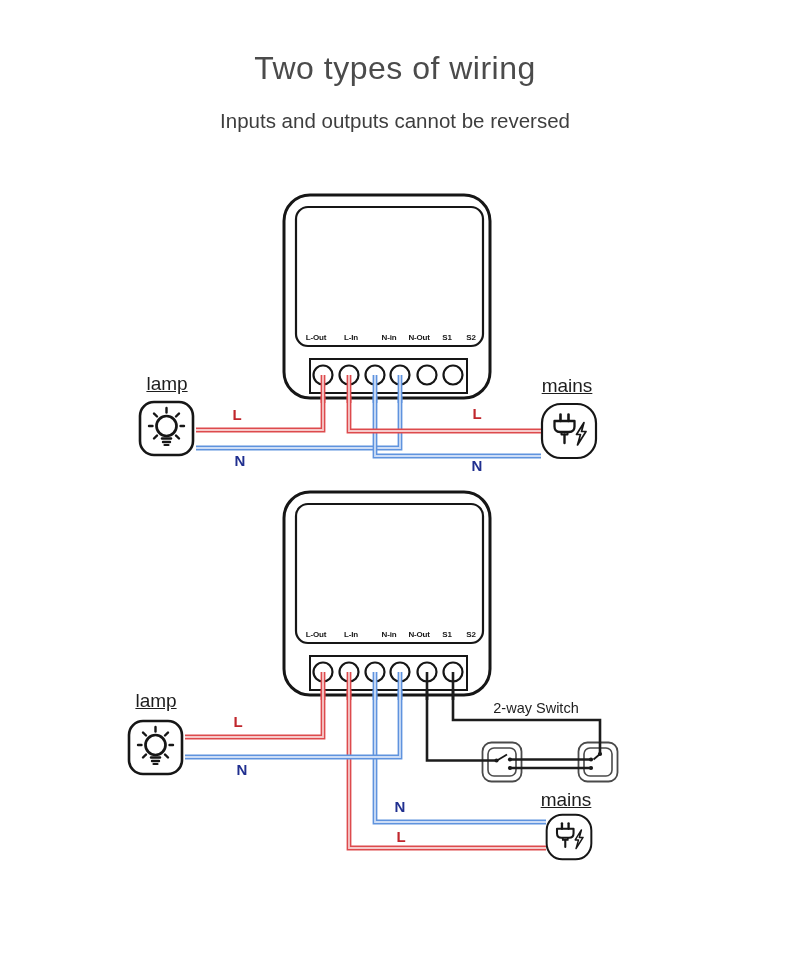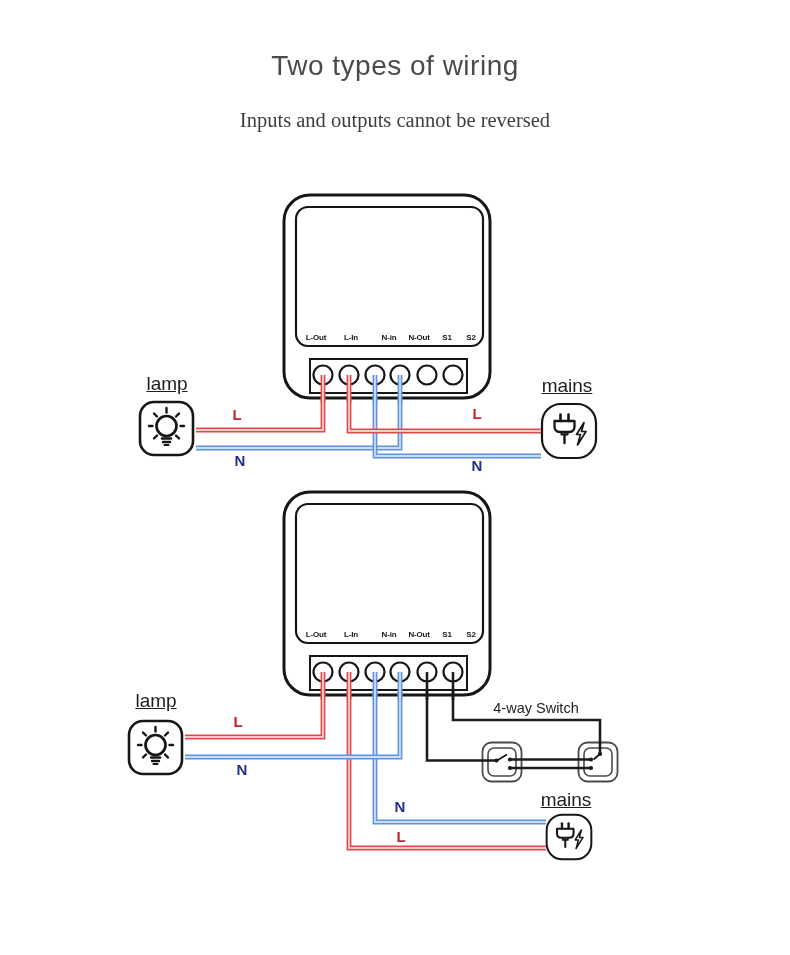--- a/index.html
+++ b/index.html
@@ -3,25 +3,25 @@
 <meta charset="utf-8">
 <style>
   html,body{margin:0;padding:0;background:#fff;}
   .canvas{
     position:relative;width:790px;height:955px;background:#fff;overflow:hidden;
     font-family:"Liberation Sans",sans-serif;
   }
   .abs{position:absolute;}
   .title{
     left:0;top:50px;width:790px;text-align:center;
-    font-size:28px;font-weight:400;letter-spacing:.5px;color:var(--c-title_text);
+    font-size:32px;font-weight:400;letter-spacing:.5px;color:var(--c-title_text);
   }
   .subtitle{
     left:0;top:109px;width:790px;text-align:center;
-    font-size:20.5px;font-weight:400;color:var(--c-subtitle_text);font-family:Liberation Serif, serif;
+    font-size:20.5px;font-weight:400;color:var(--c-subtitle_text);
   }
   .seclabel{
     width:80px;text-align:center;font-size:19px;font-weight:500;color:var(--c-label_text);text-decoration:underline;
   }
   .swlabel{
     width:120px;text-align:center;font-size:14.5px;font-weight:500;color:var(--c-label_text);
   }
   .wlabel{
     width:40px;text-align:center;font-size:15px;font-weight:700;
   }
@@ -168,21 +168,21 @@
       <line x1="28.5" y1="8" x2="28.5" y2="12.5"></line>
       <line x1="41" y1="13.5" x2="38" y2="16.5"></line>
         <line x1="16" y1="13.5" x2="19" y2="16.5"></line>
       <line x1="42.5" y1="26" x2="46" y2="26"></line>
         <line x1="11" y1="26" x2="14.5" y2="26"></line>
       <line x1="38" y1="35.5" x2="41" y2="38.5"></line>
         <line x1="19" y1="35.5" x2="16" y2="38.5"></line>
     </g>
   </svg>
 
-  <div class="abs swlabel" style="left:476px;top:700px">4-way Switch</div>
+  <div class="abs swlabel" style="left:476px;top:700px">2-way Switch</div>
 
   <svg class="abs" style="left:481px;top:741px" width="42" height="42" viewBox="0 0 42 42">
     <rect x="1.5" y="1.5" width="39" height="39" rx="9" fill="#fff" class="sw-ink" stroke-width="1.8"></rect>
     <rect x="7" y="7" width="28" height="28" rx="6" fill="#fff" class="sw-ink" stroke-width="1.6"></rect>
     <line x1="16" y1="19.5" x2="26" y2="13.5" class="ink" stroke-width="1.8"></line>
     <circle cx="15.5" cy="19.5" r="2.1" class="dot"></circle>
     <circle cx="29" cy="18.5" r="2.1" class="dot"></circle>
     <circle cx="29" cy="27" r="2.1" class="dot"></circle>
   </svg>
 

